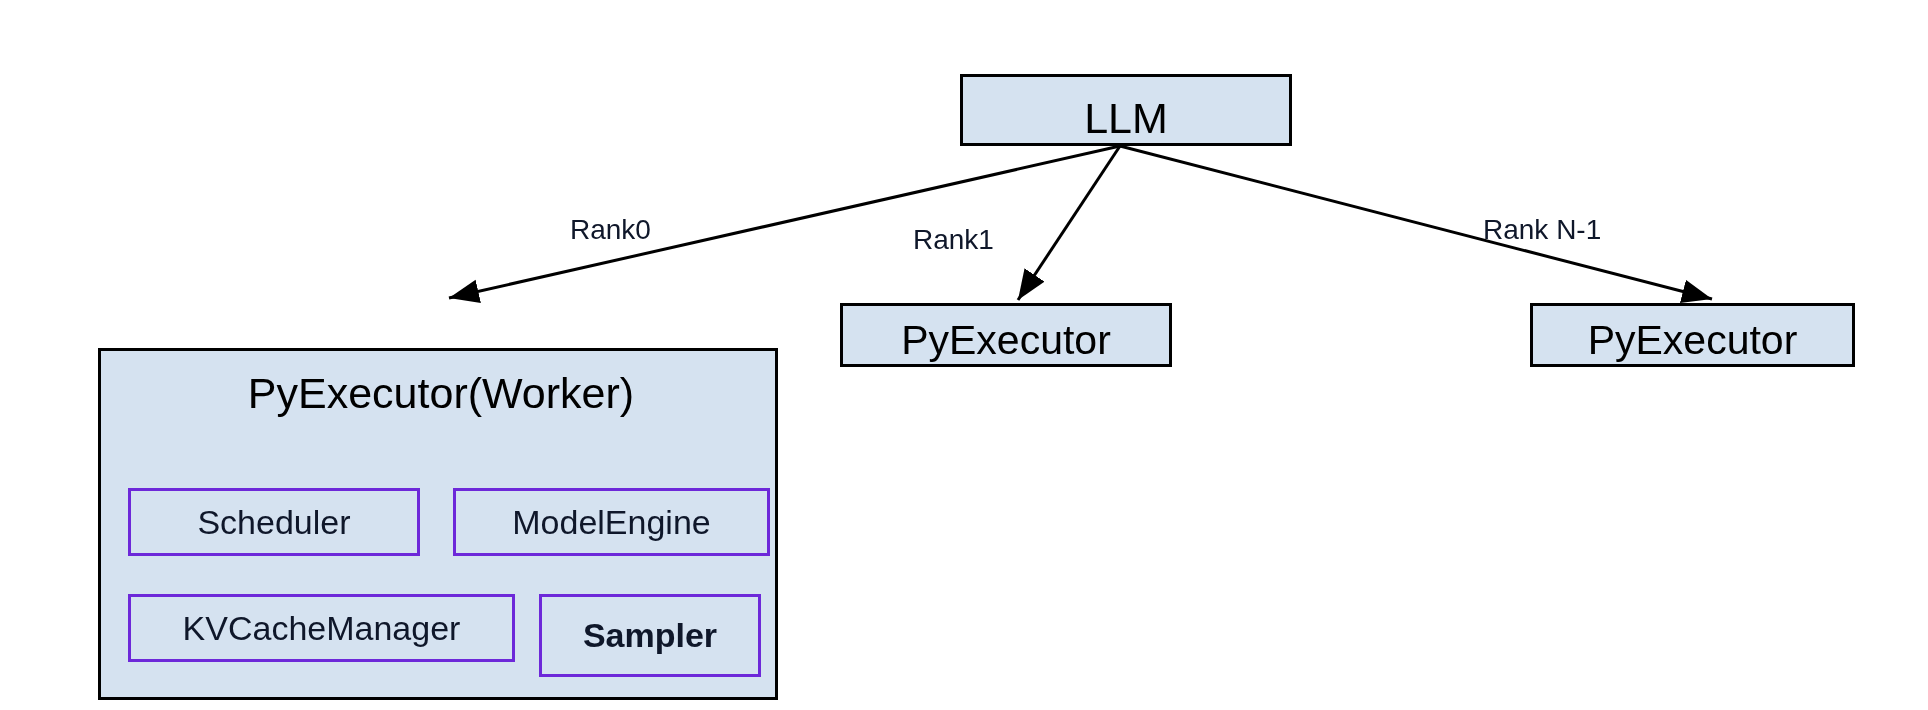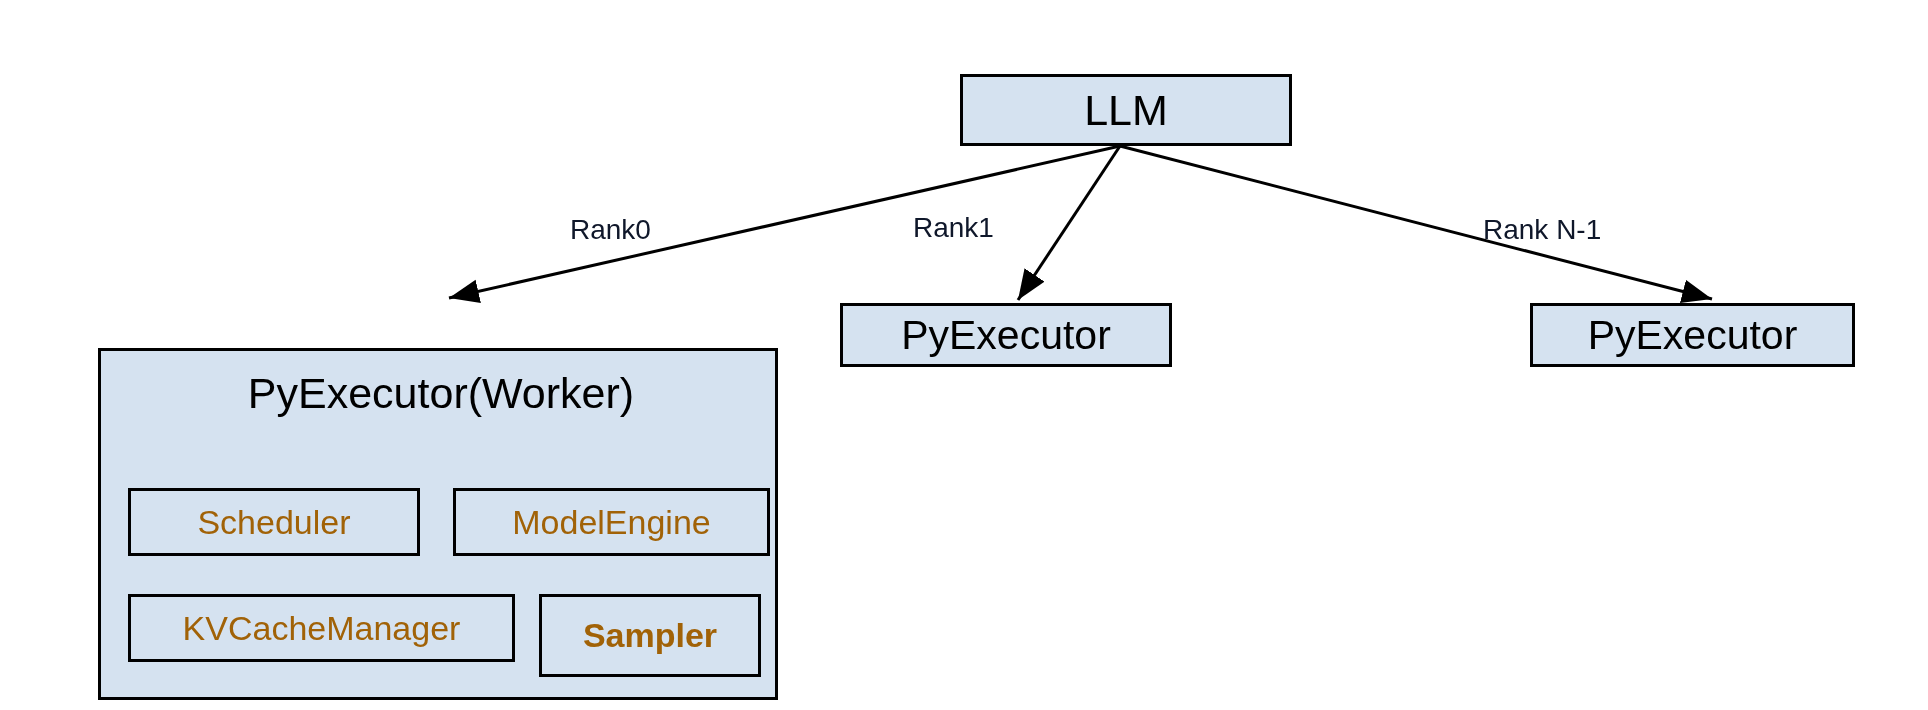--- a/index.html
+++ b/index.html
@@ -27,21 +27,21 @@
     width: 1928px;
     height: 710px;
     pointer-events: none;
   }
   .node {
     position: absolute;
     box-sizing: border-box;
     background: #d5e2f0;
     border: 3px solid #000000;
     display: flex;
-    align-items: center;
+    align-items: flex-end;
     justify-content: center;
     color: #000000;
     white-space: nowrap;
   }
   .node-llm {
     left: 960px;
     top: 74px;
     width: 332px;
     height: 72px;
     font-size: 43px;
@@ -61,26 +61,26 @@
     width: 680px;
     text-align: center;
     font-size: 43px;
     line-height: 52px;
     color: #000000;
   }
   .subnode {
     position: absolute;
     box-sizing: border-box;
     background: #d5e2f0;
-    border: 3px solid #000000;
+    border: 3px solid #6d28d9;
     display: flex;
     align-items: center;
     justify-content: center;
     font-size: 34px;
-    color: #a16207;
+    color: #0f172a;
     white-space: nowrap;
   }
   .sub-scheduler   { left: 27px;  top: 137px; width: 292px; height: 68px; }
   .sub-modelengine { left: 352px; top: 137px; width: 317px; height: 68px; }
   .sub-kvcache     { left: 27px;  top: 243px; width: 387px; height: 68px; }
   .sub-sampler     { left: 438px; top: 243px; width: 222px; height: 83px; font-weight: bold; }
 
   .node-exec-1 {
     left: 840px;
     top: 303px;
@@ -96,21 +96,21 @@
     font-size: 41px;
   }
   .edge-label {
     position: absolute;
     font-size: 28px;
     color: #0f172a;
     background: transparent;
     white-space: nowrap;
   }
   .label-rank0  { left: 570px;  top: 214px; }
-  .label-rank1  { left: 913px;  top: 212px; }
+  .label-rank1  { left: 913px;  top: 224px; }
   .label-rankn  { left: 1483px; top: 214px; }
 </style>
 </head>
 <body>
 
 <div id="diagram-root">
 
   <svg id="edges-layer" width="1928" height="710" viewBox="0 0 1928 710">
     <defs>
       <marker id="arrowhead" markerWidth="12" markerHeight="12" refX="10" refY="4" orient="auto" markerUnits="strokeWidth">

